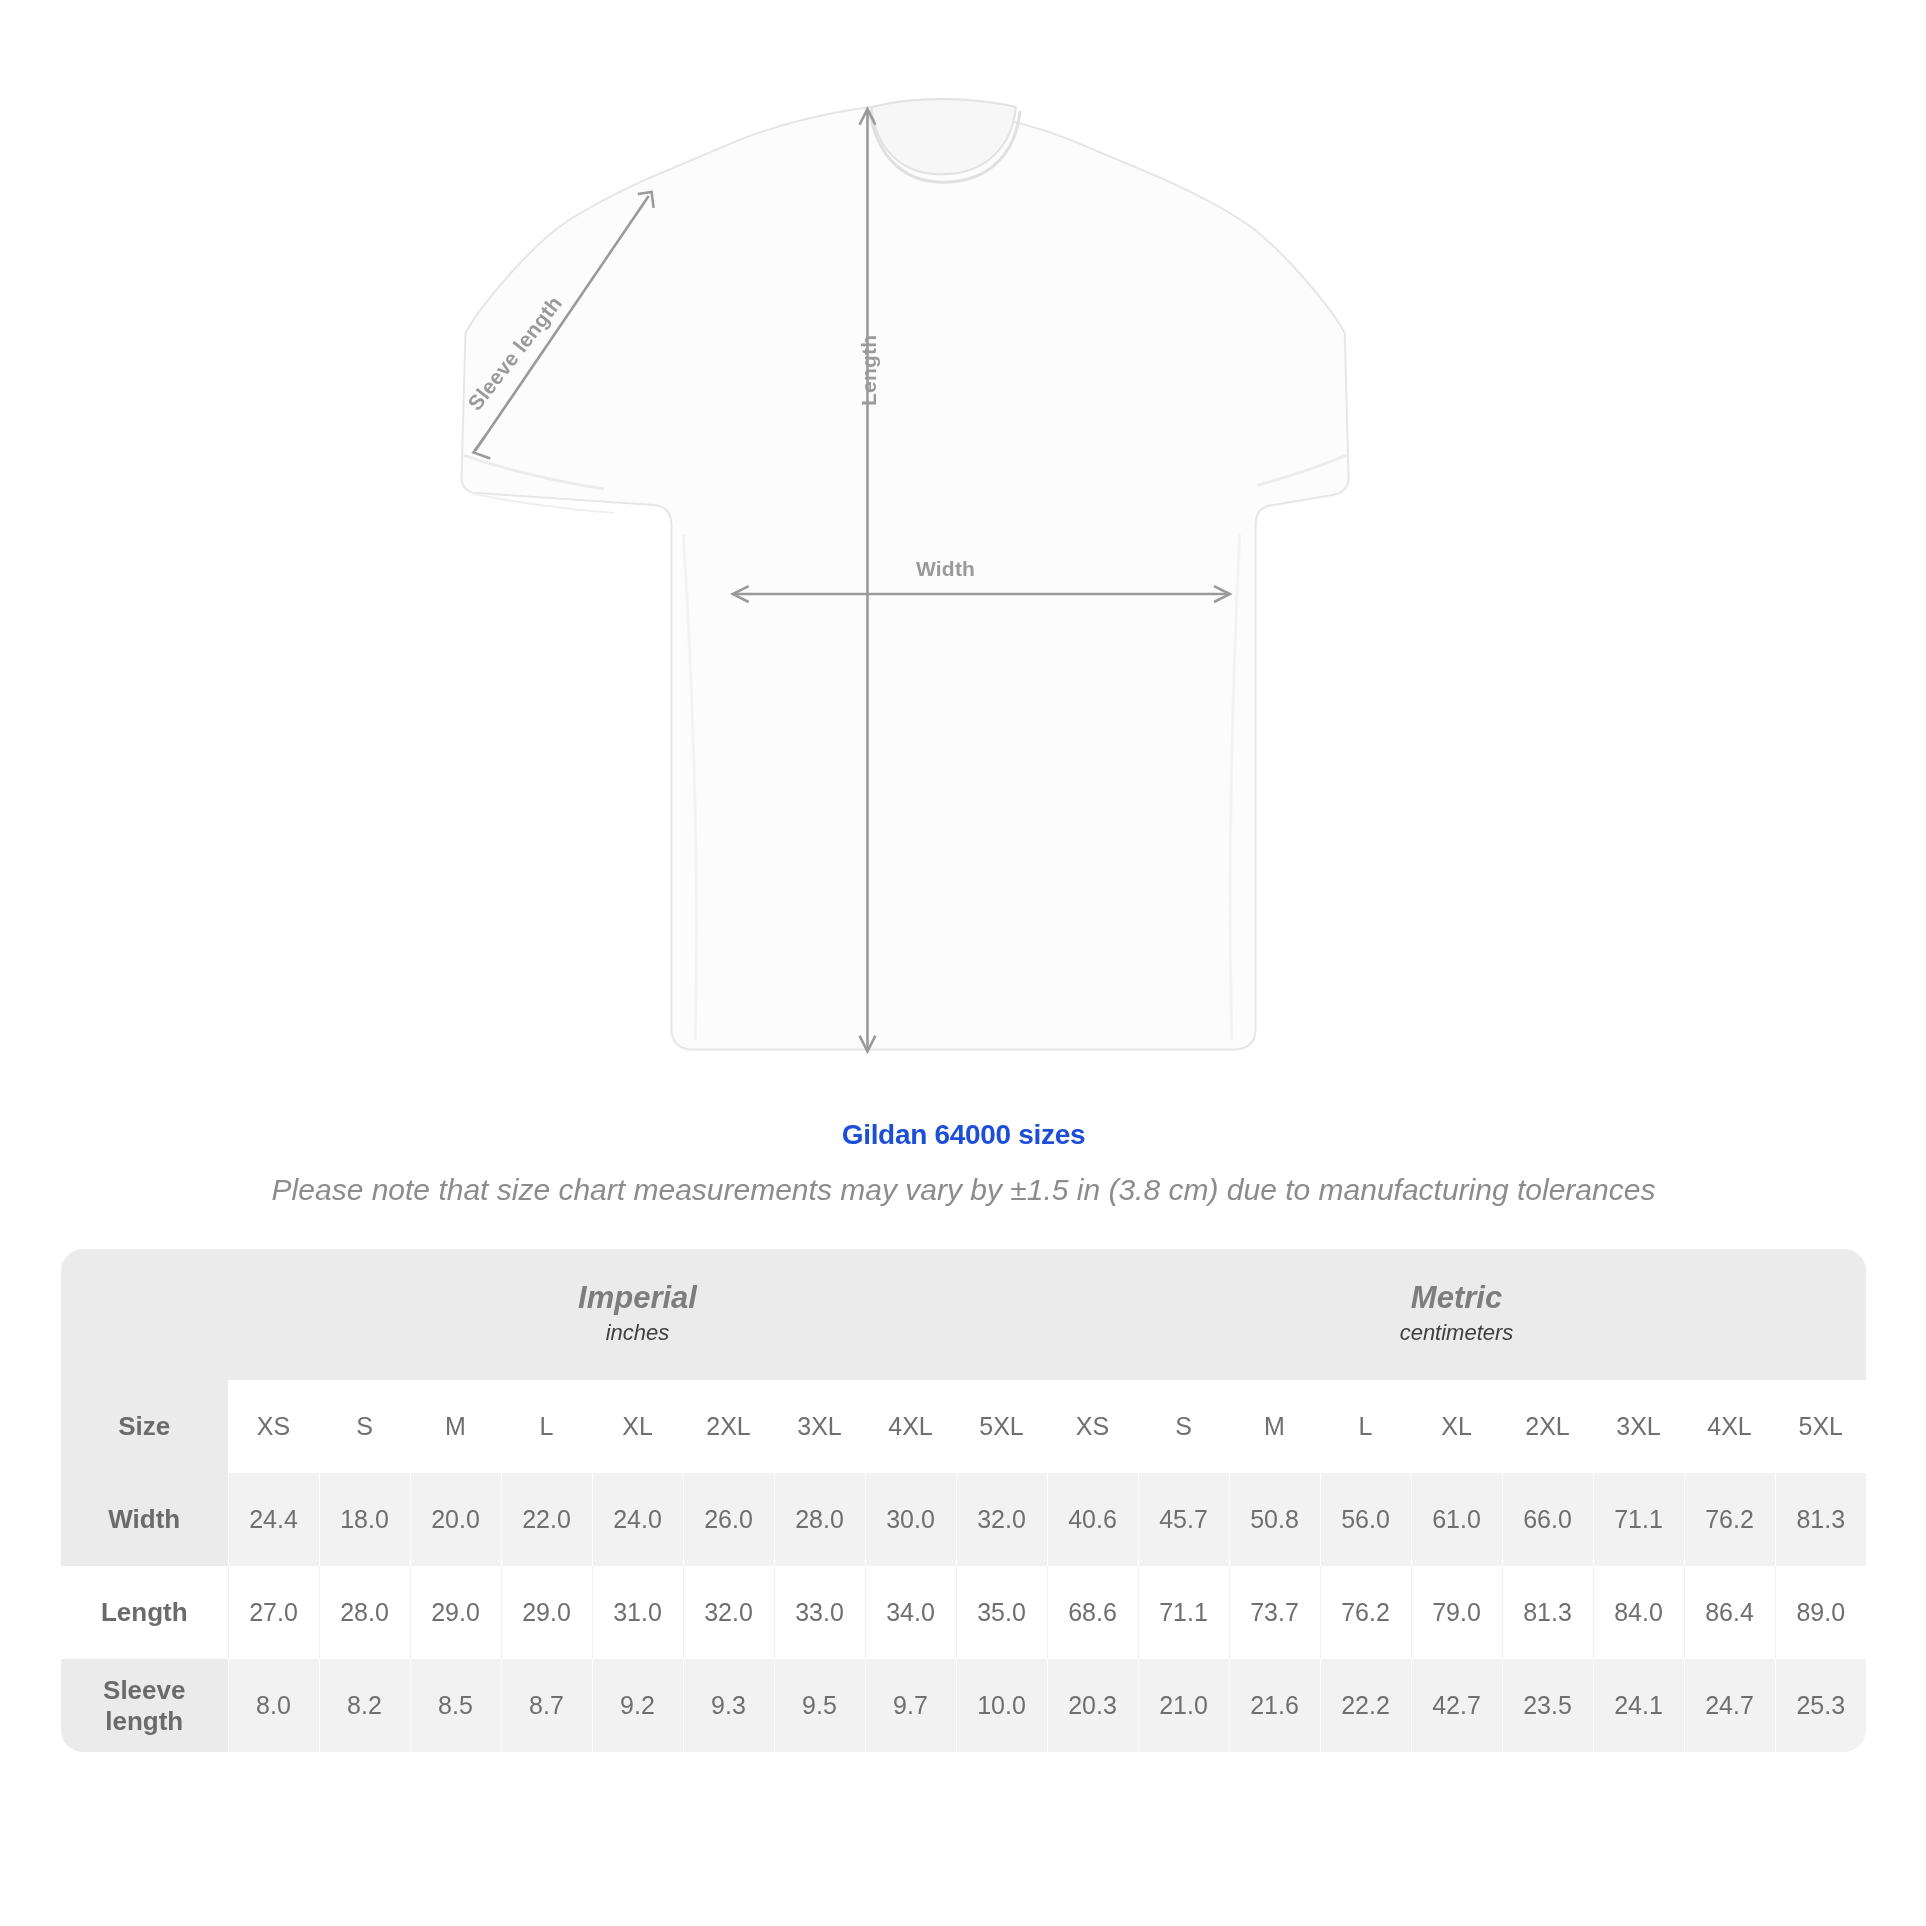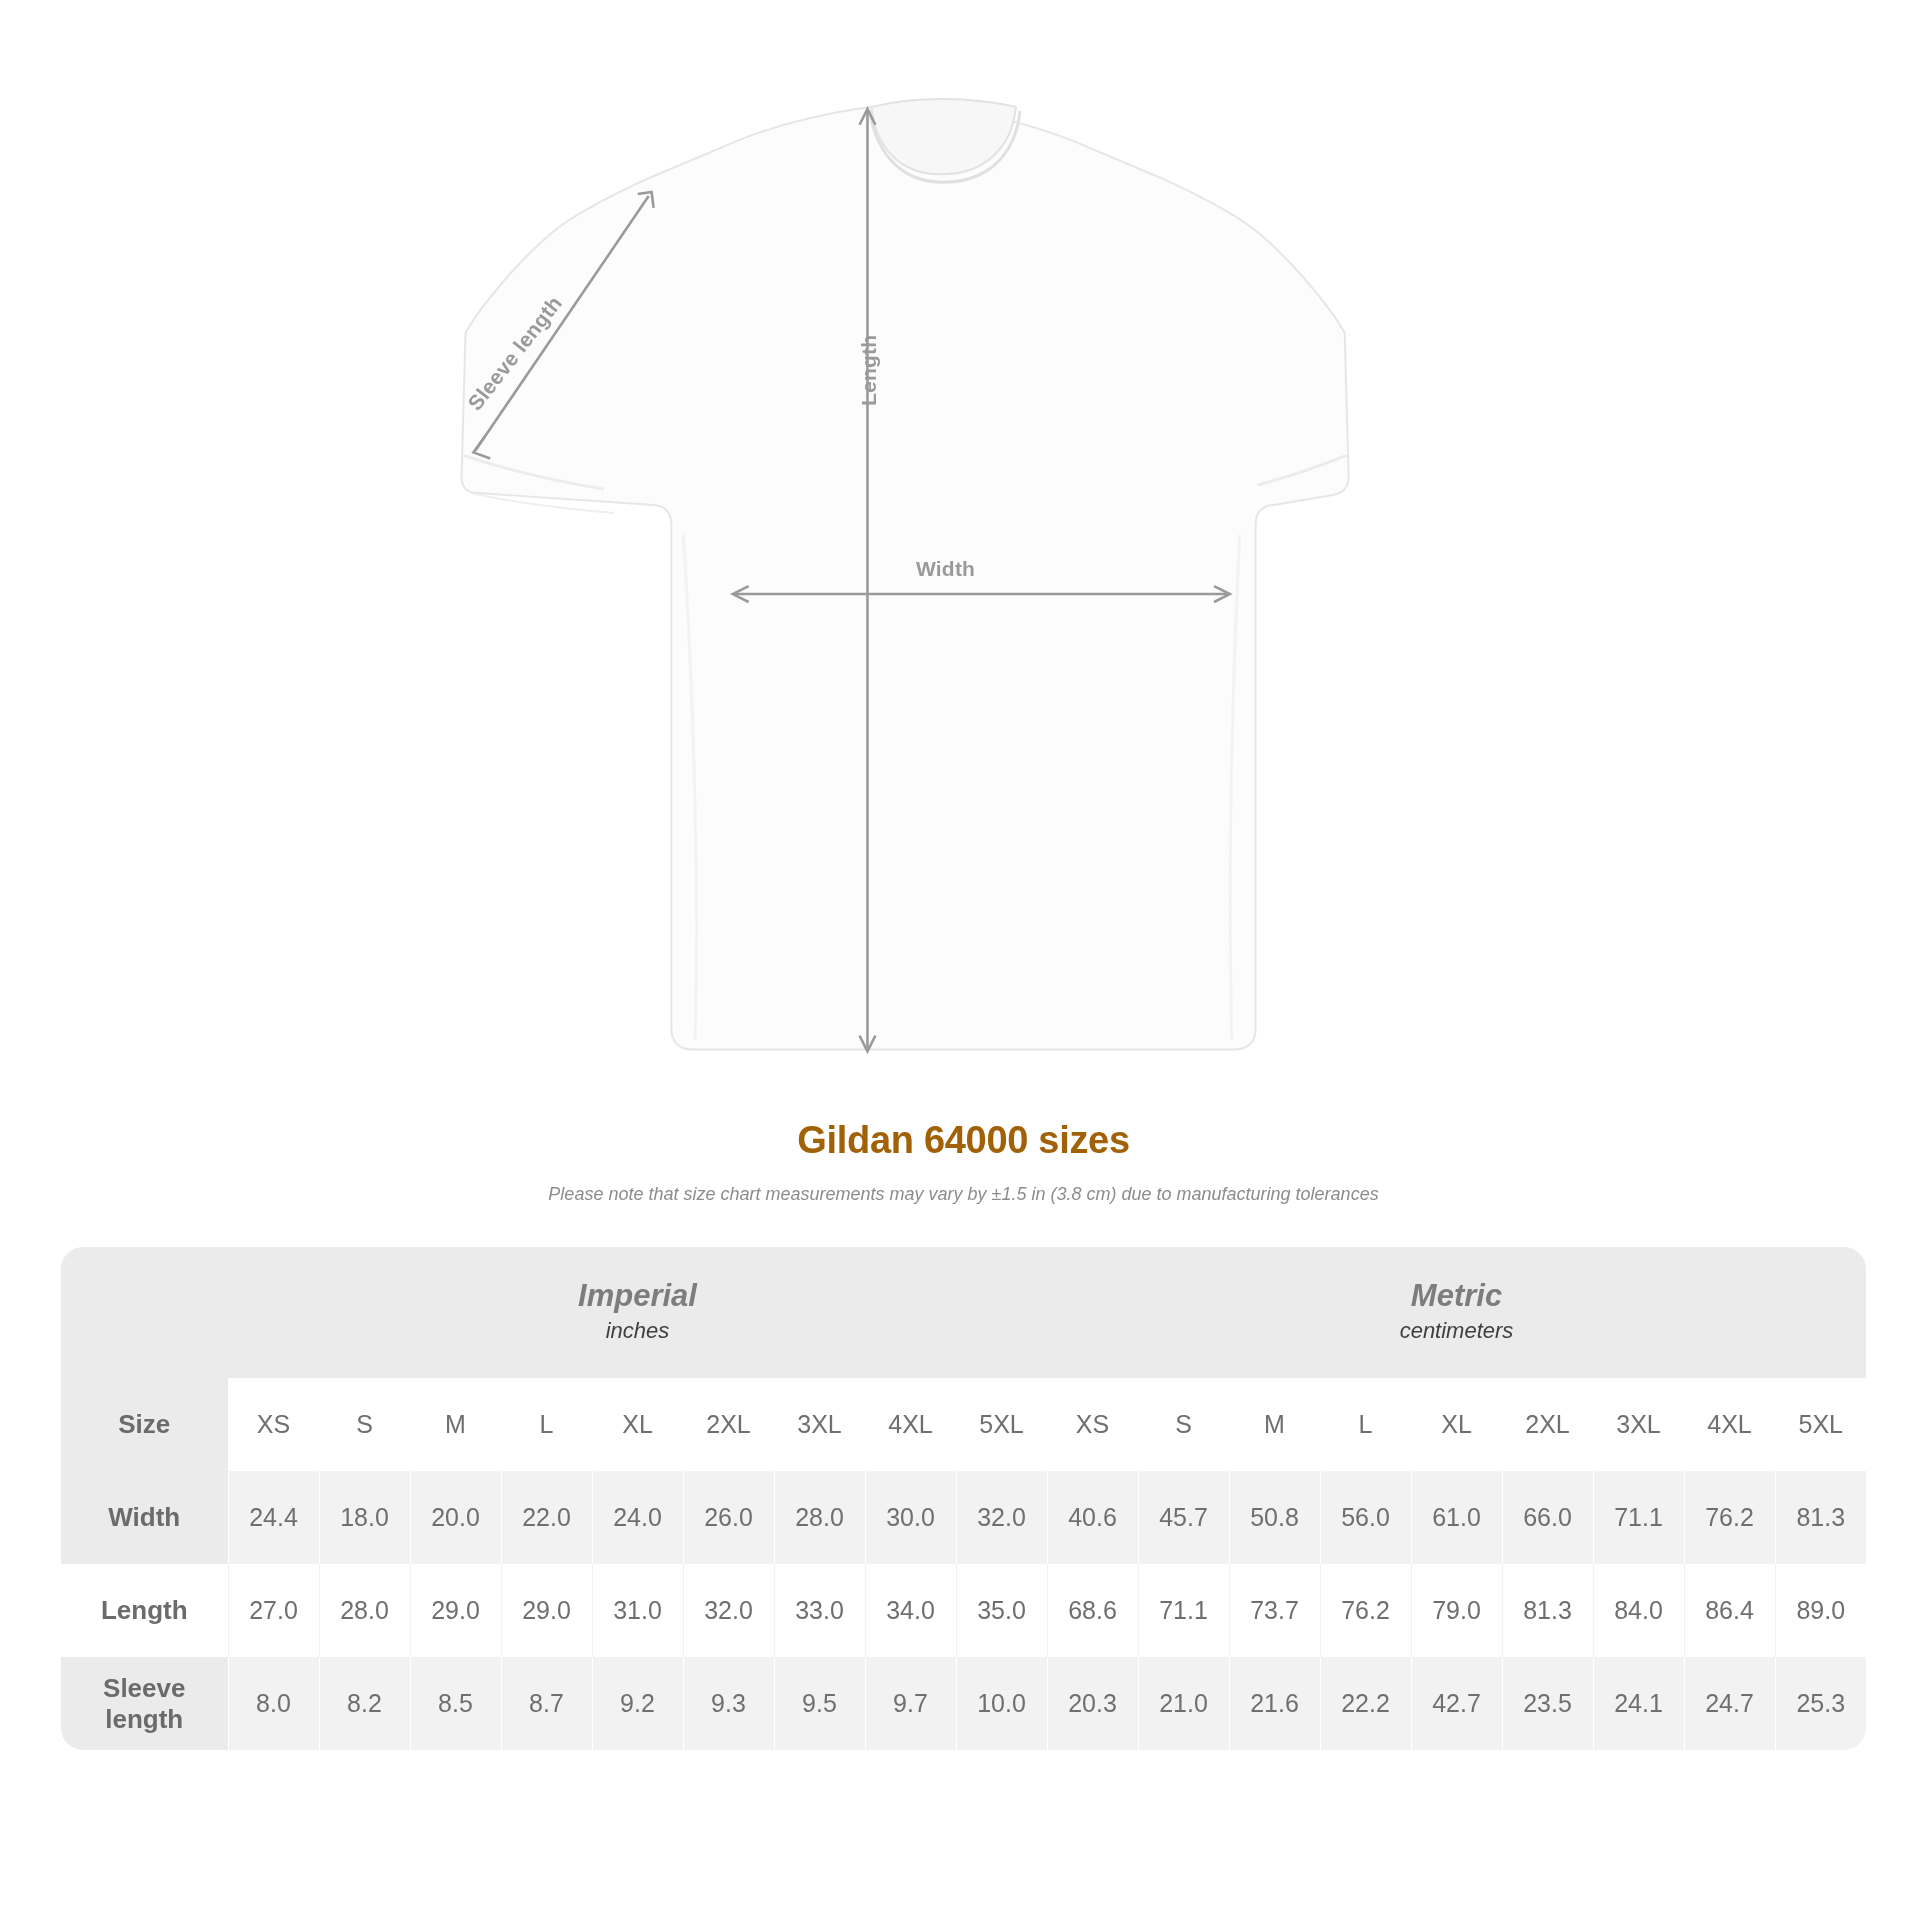--- a/index.html
+++ b/index.html
@@ -55,28 +55,28 @@
     transform: rotate(-52deg);
     transform-origin: left bottom;
   }
 
   
   .title-block {
     text-align: center;
     margin-top: 20px;
   }
   .chart-title {
-    font-size: 38px;
+    font-size: 28px;
     font-weight: bold;
-    color: #a16207;
+    color: #1d4ed8;
     margin: 0;
     letter-spacing: -0.3px;
   }
   .chart-note {
-    font-size: 18px;
+    font-size: 30px;
     font-style: italic;
     color: #8c8c8c;
     margin: 22px 0 0 0;
   }
 
   
   .table-wrap {
     margin: 42px 61px 0 61px;
     border-radius: 22px;
     overflow: hidden;

